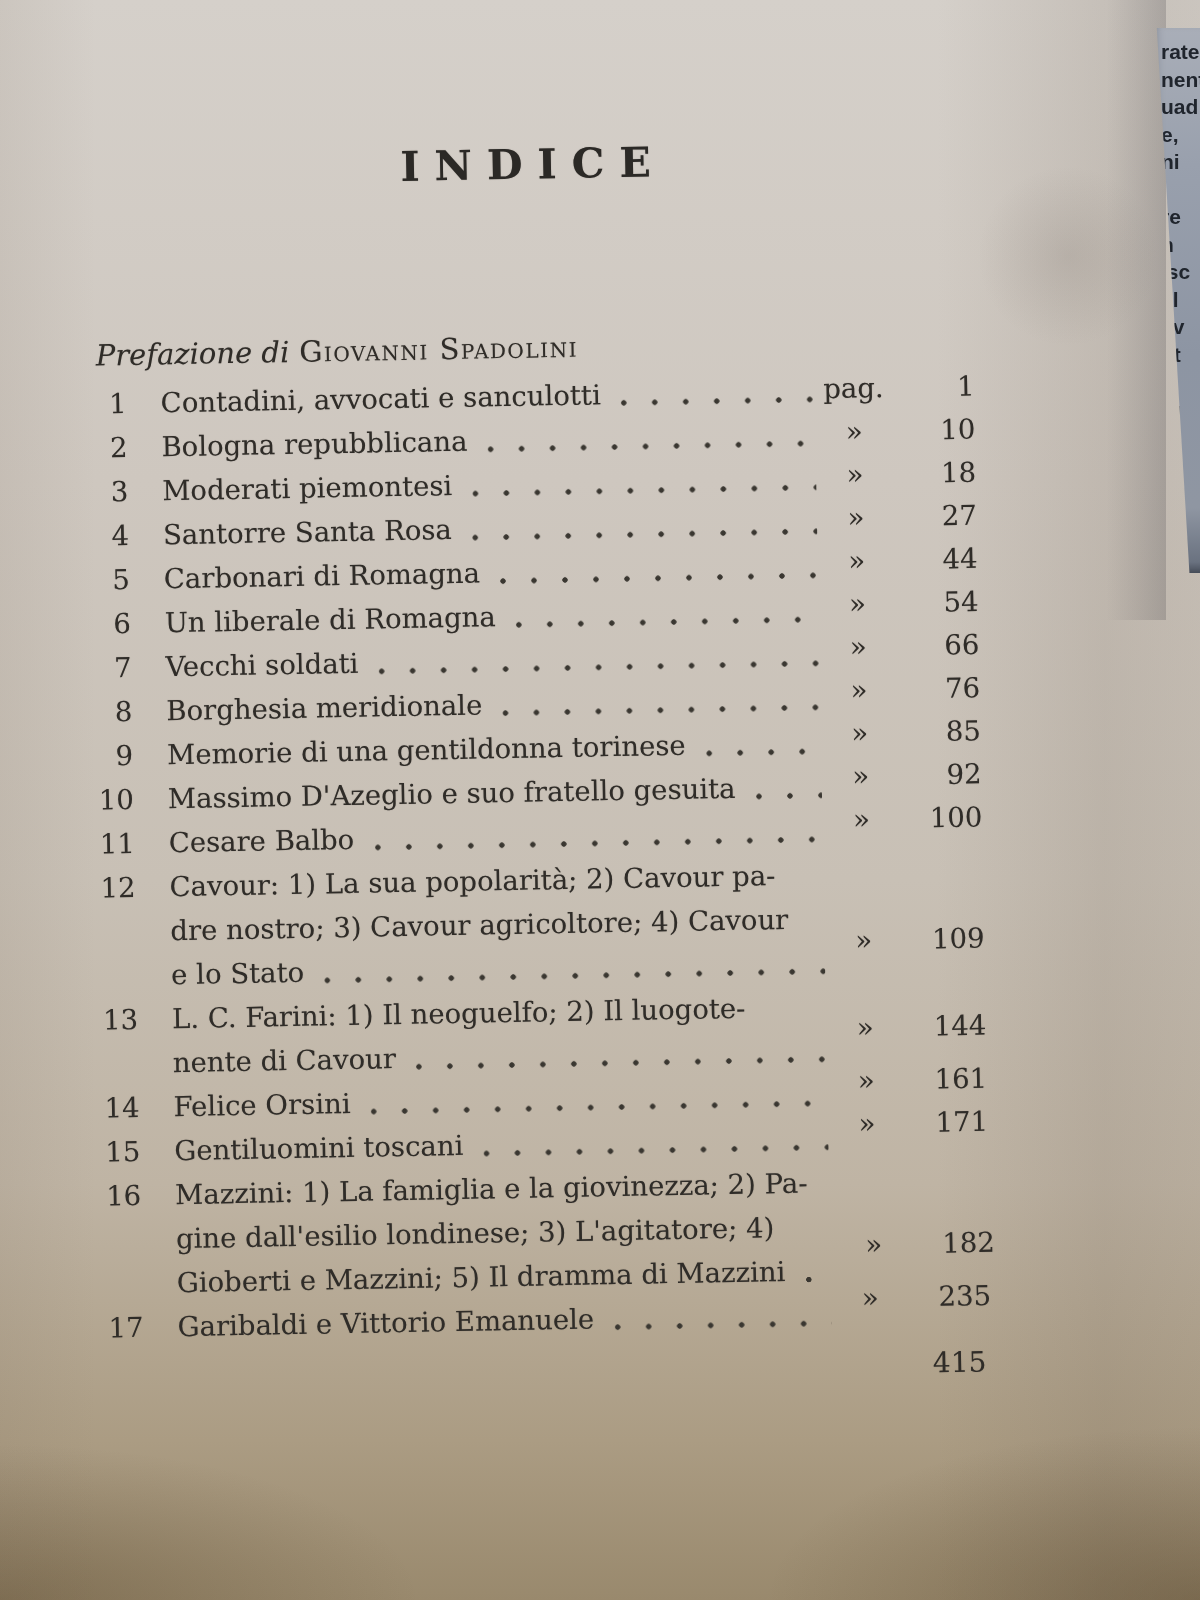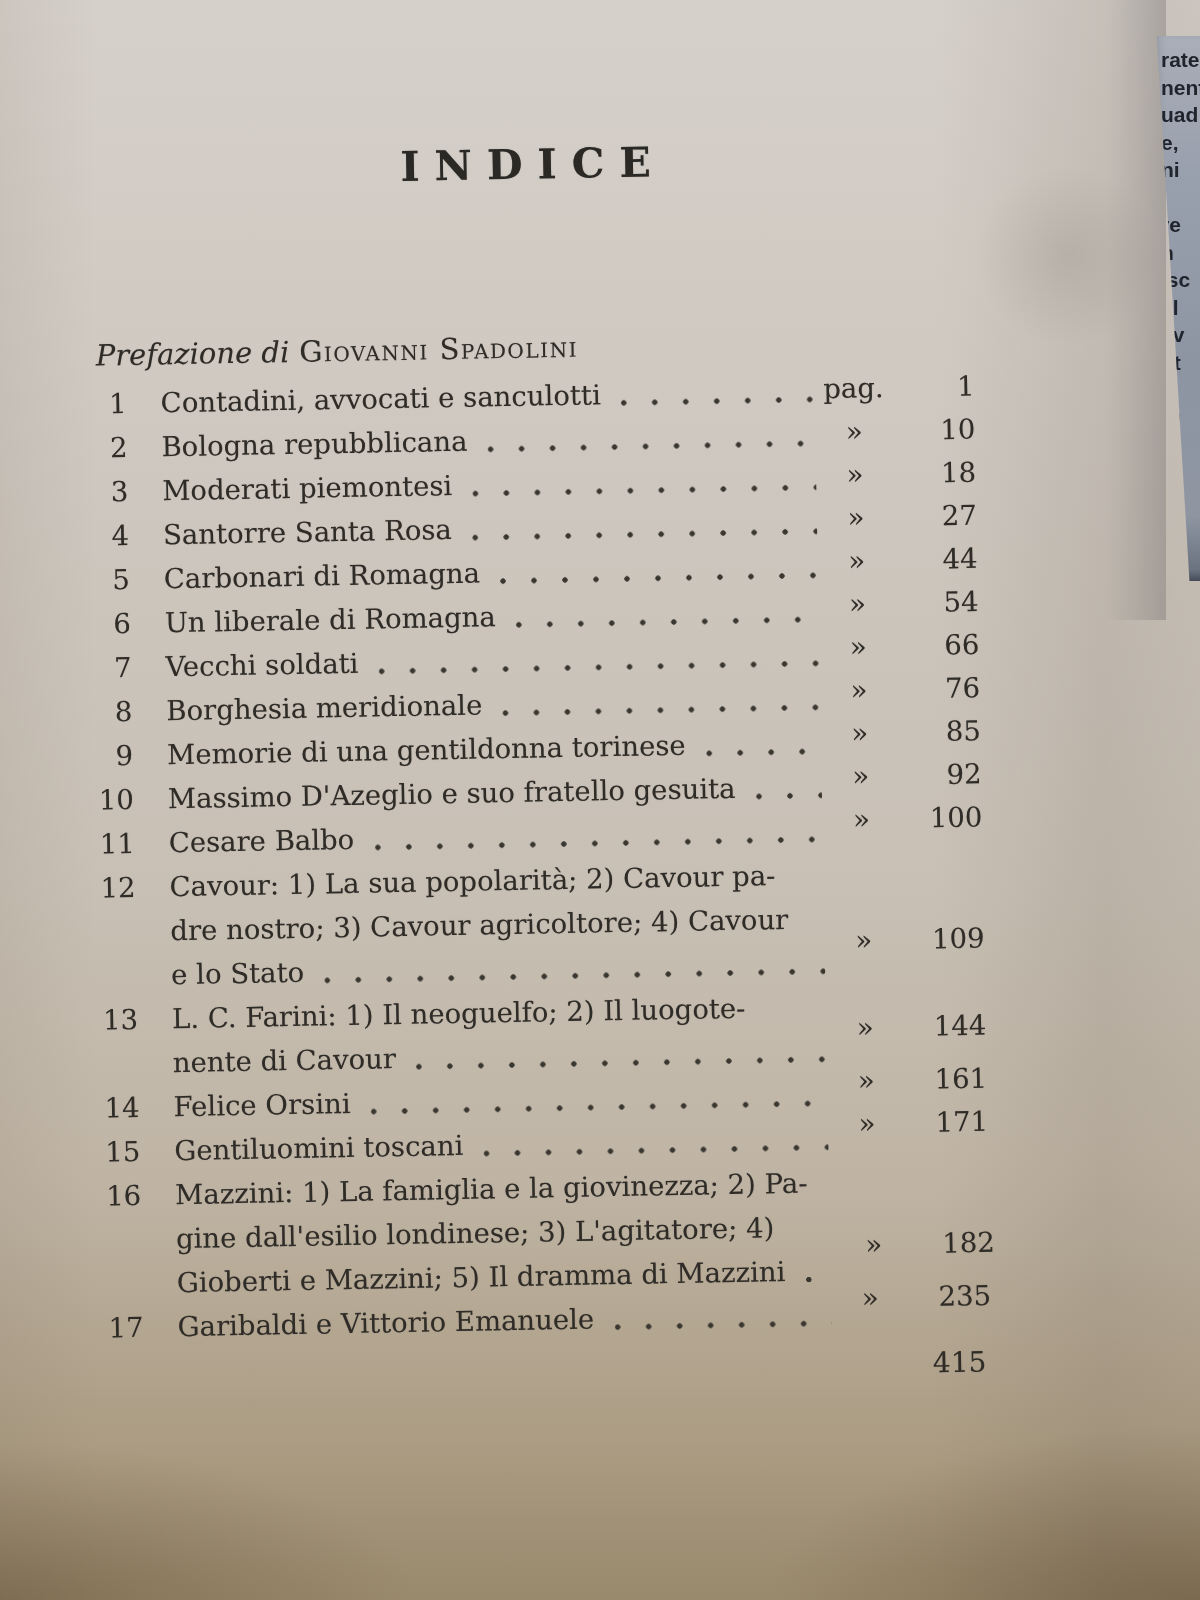--- a/index.html
+++ b/index.html
@@ -51,21 +51,21 @@
   .marker{width:66px;text-align:center;flex:none;}
   .pg{width:88px;text-align:right;flex:none;}
   .final{margin-top:12px;font-size:28px;text-align:right;padding-right:6px;
     text-shadow:0 0 1px rgba(60,55,48,0.35);}
   
   .edge-shadow{
     position:absolute;top:0;right:34px;width:60px;height:620px;
     background:linear-gradient(to right, rgba(0,0,0,0) 0%, rgba(85,82,85,0.28) 100%);
   }
   .strip{
-    position:absolute;top:36px;right:0;width:48px;height:545px;
+    position:absolute;top:28px;right:0;width:48px;height:545px;
     background:linear-gradient(to bottom,#a9aeb8 0%,#99a0ad 25%,#8d95a3 60%,#8f96a2 88%,#6a7280 98%,#474d59 100%);
     clip-path:polygon(10% 0, 100% 0, 100% 100%, 78% 100%);
     box-shadow:inset 10px 0 8px -6px rgba(40,45,60,0.35);
     overflow:hidden;
   }
   .frag{
     font-family:"Liberation Sans","DejaVu Sans",sans-serif;
     font-weight:bold;font-size:21px;line-height:27.5px;
     color:#20252d;padding:10px 0 0 9px;white-space:pre;
   }

